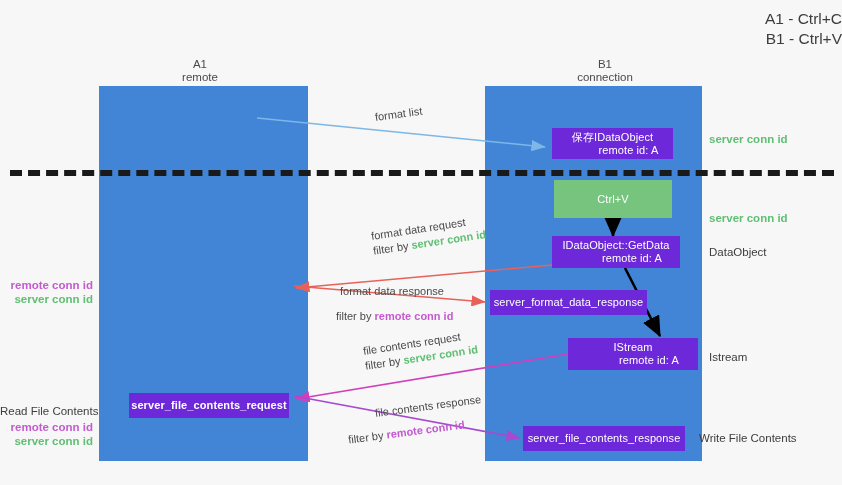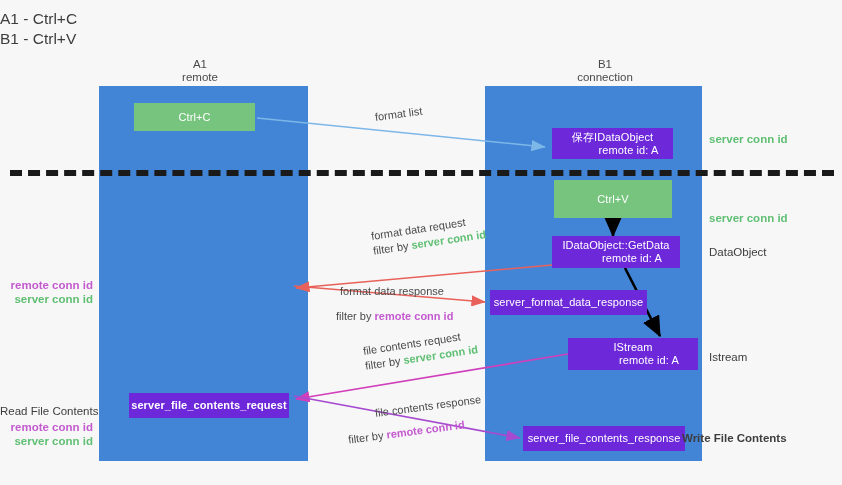--- a/index.html
+++ b/index.html
@@ -35,21 +35,21 @@
     text-align: center;
     color: #4a4a4a;
     font-size: 11.5px;
     line-height: 13px;
   }
   .title {
     position: absolute;
     left: 0;
     right: 0;
     top: 9px;
-    text-align: left;
+    text-align: right;
     color: #3d3d3d;
     font-size: 15.5px;
     line-height: 20px;
   }
   .box {
     position: absolute;
     box-sizing: border-box;
     display: flex;
     flex-direction: column;
     align-items: center;
@@ -143,23 +143,20 @@
 
     <line x1="625" y1="268" x2="660" y2="336" stroke="#000000" stroke-width="2.6" marker-end="url(#ah-black)"></line>
 
     <line x1="568" y1="354" x2="296" y2="399" stroke="#d13fbb" stroke-width="1.6" marker-end="url(#ah-magenta)"></line>
 
     <line x1="294" y1="396" x2="520" y2="438" stroke="#a64ad0" stroke-width="1.6" marker-end="url(#ah-purple)"></line>
   </svg>
 
   <div class="dash-rule"></div>
 
-  <div class="box green" style="left:134px; top:103px; width:121px; height:28px;">
-    <div>Ctrl+C</div>
-  </div>
 
   <div class="box orange" style="left:552px; top:128px; width:121px; height:31px;">
     <div>保存IDataObject</div>
     <div class="l2">remote id: A</div>
   </div>
 
   <div class="box green" style="left:554px; top:180px; width:118px; height:38px;">
     <div>Ctrl+V</div>
   </div>
 
@@ -223,21 +220,21 @@
   </div>
 
   <div class="side-label right tok-green" style="left:709px; top:132px;">server conn id</div>
 
   <div class="side-label right tok-green" style="left:709px; top:211px;">server conn id</div>
 
   <div class="side-label right" style="left:709px; top:245px;">DataObject</div>
 
   <div class="side-label right" style="left:709px; top:350px;">Istream</div>
 
-  <div class="side-label right" style="left:682px; top:431px;font-weight:bold;">Write File Contents</div>
+  <div class="side-label right" style="left:699px; top:431px;">Write File Contents</div>
 
   <div class="side-label left" style="left:0px; top:278px; width:93px;">
     <div class="tok-purple">remote conn id</div>
     <div class="tok-green">server conn id</div>
   </div>
 
   <div class="side-label left" style="left:0px; top:392px; width:93px;margin-top:12px;">
     <div style="color:#3d3d3d;">Read File Contents</div>
     <div class="tok-purple" style="margin-top:2px;">remote conn id</div>
     <div class="tok-green">server conn id</div>

